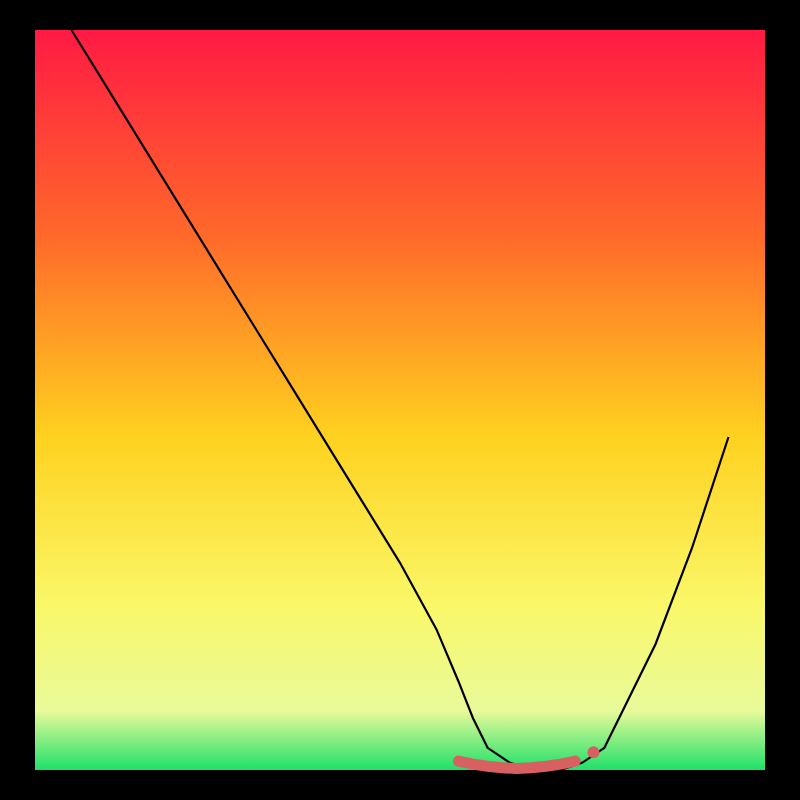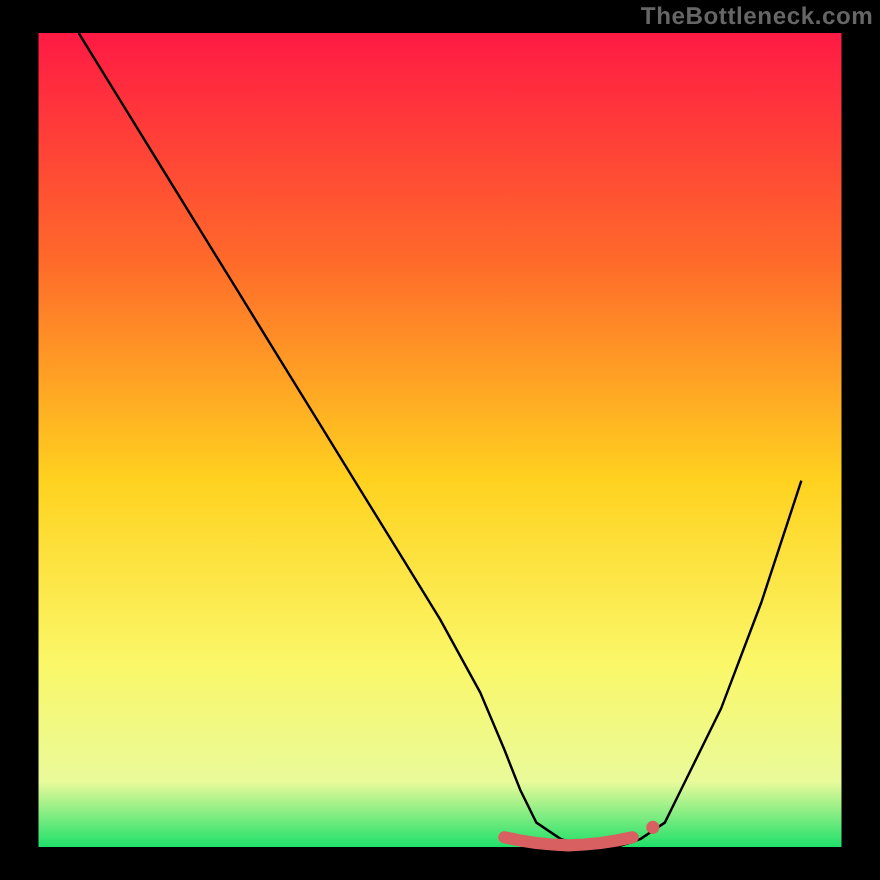--- a/index.html
+++ b/index.html
@@ -26,21 +26,20 @@
     letter-spacing: 0.5px;
   }
   svg {
     display: block;
   }
 </style>
 </head>
 <body>
 <div class="wrap">
 
-<div class="attribution">TheBottleneck.com</div>
 
 <svg id="chart-svg" width="800" height="800" viewBox="0 0 800 800">
   <defs>
     <linearGradient id="bg-grad" x1="0" y1="0" x2="0" y2="1">
       <stop id="g0" offset="0%" stop-color="#ff1a44"></stop>
       <stop id="g1" offset="28%" stop-color="#ff6a2a"></stop>
       <stop id="g2" offset="55%" stop-color="#ffd21f"></stop>
       <stop id="g3" offset="78%" stop-color="#faf86a"></stop>
       <stop id="g4" offset="92%" stop-color="#e9fa9a"></stop>
       <stop id="g5" offset="100%" stop-color="#1fe06a"></stop>

